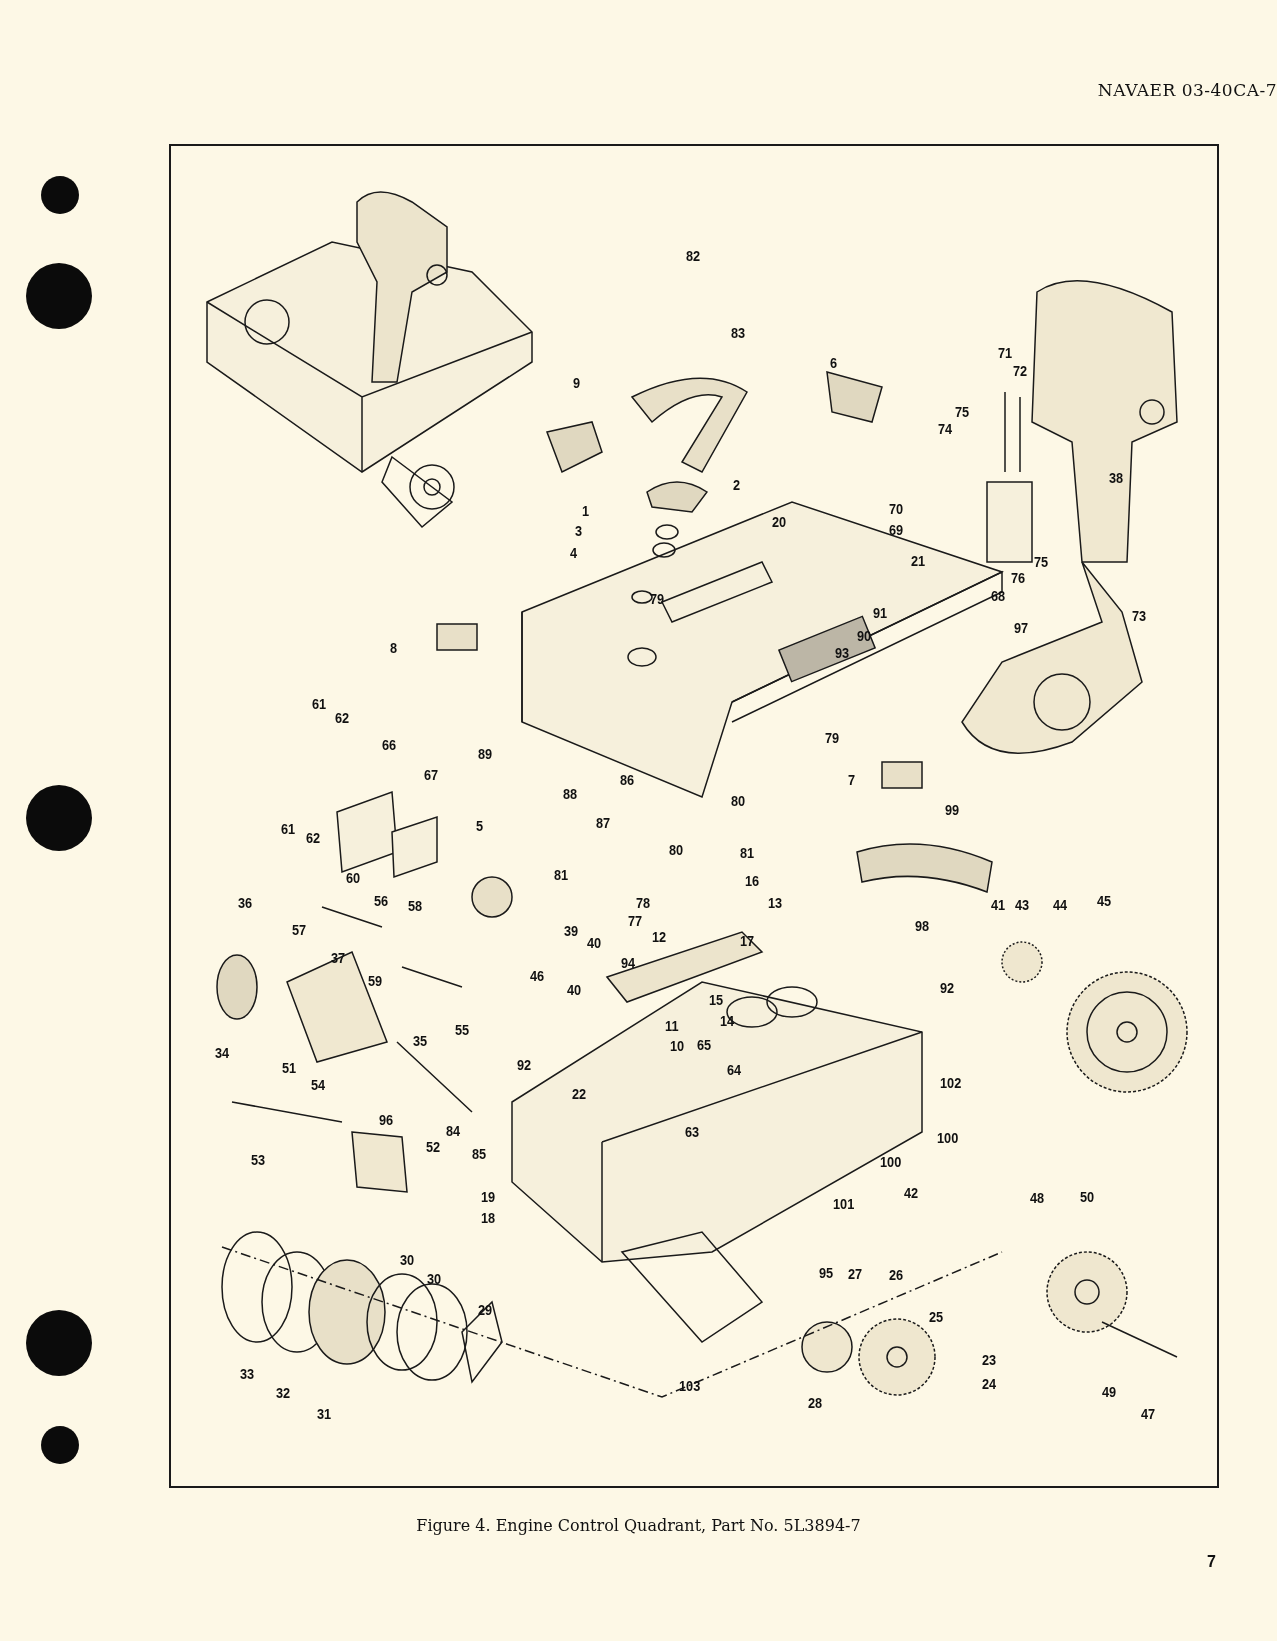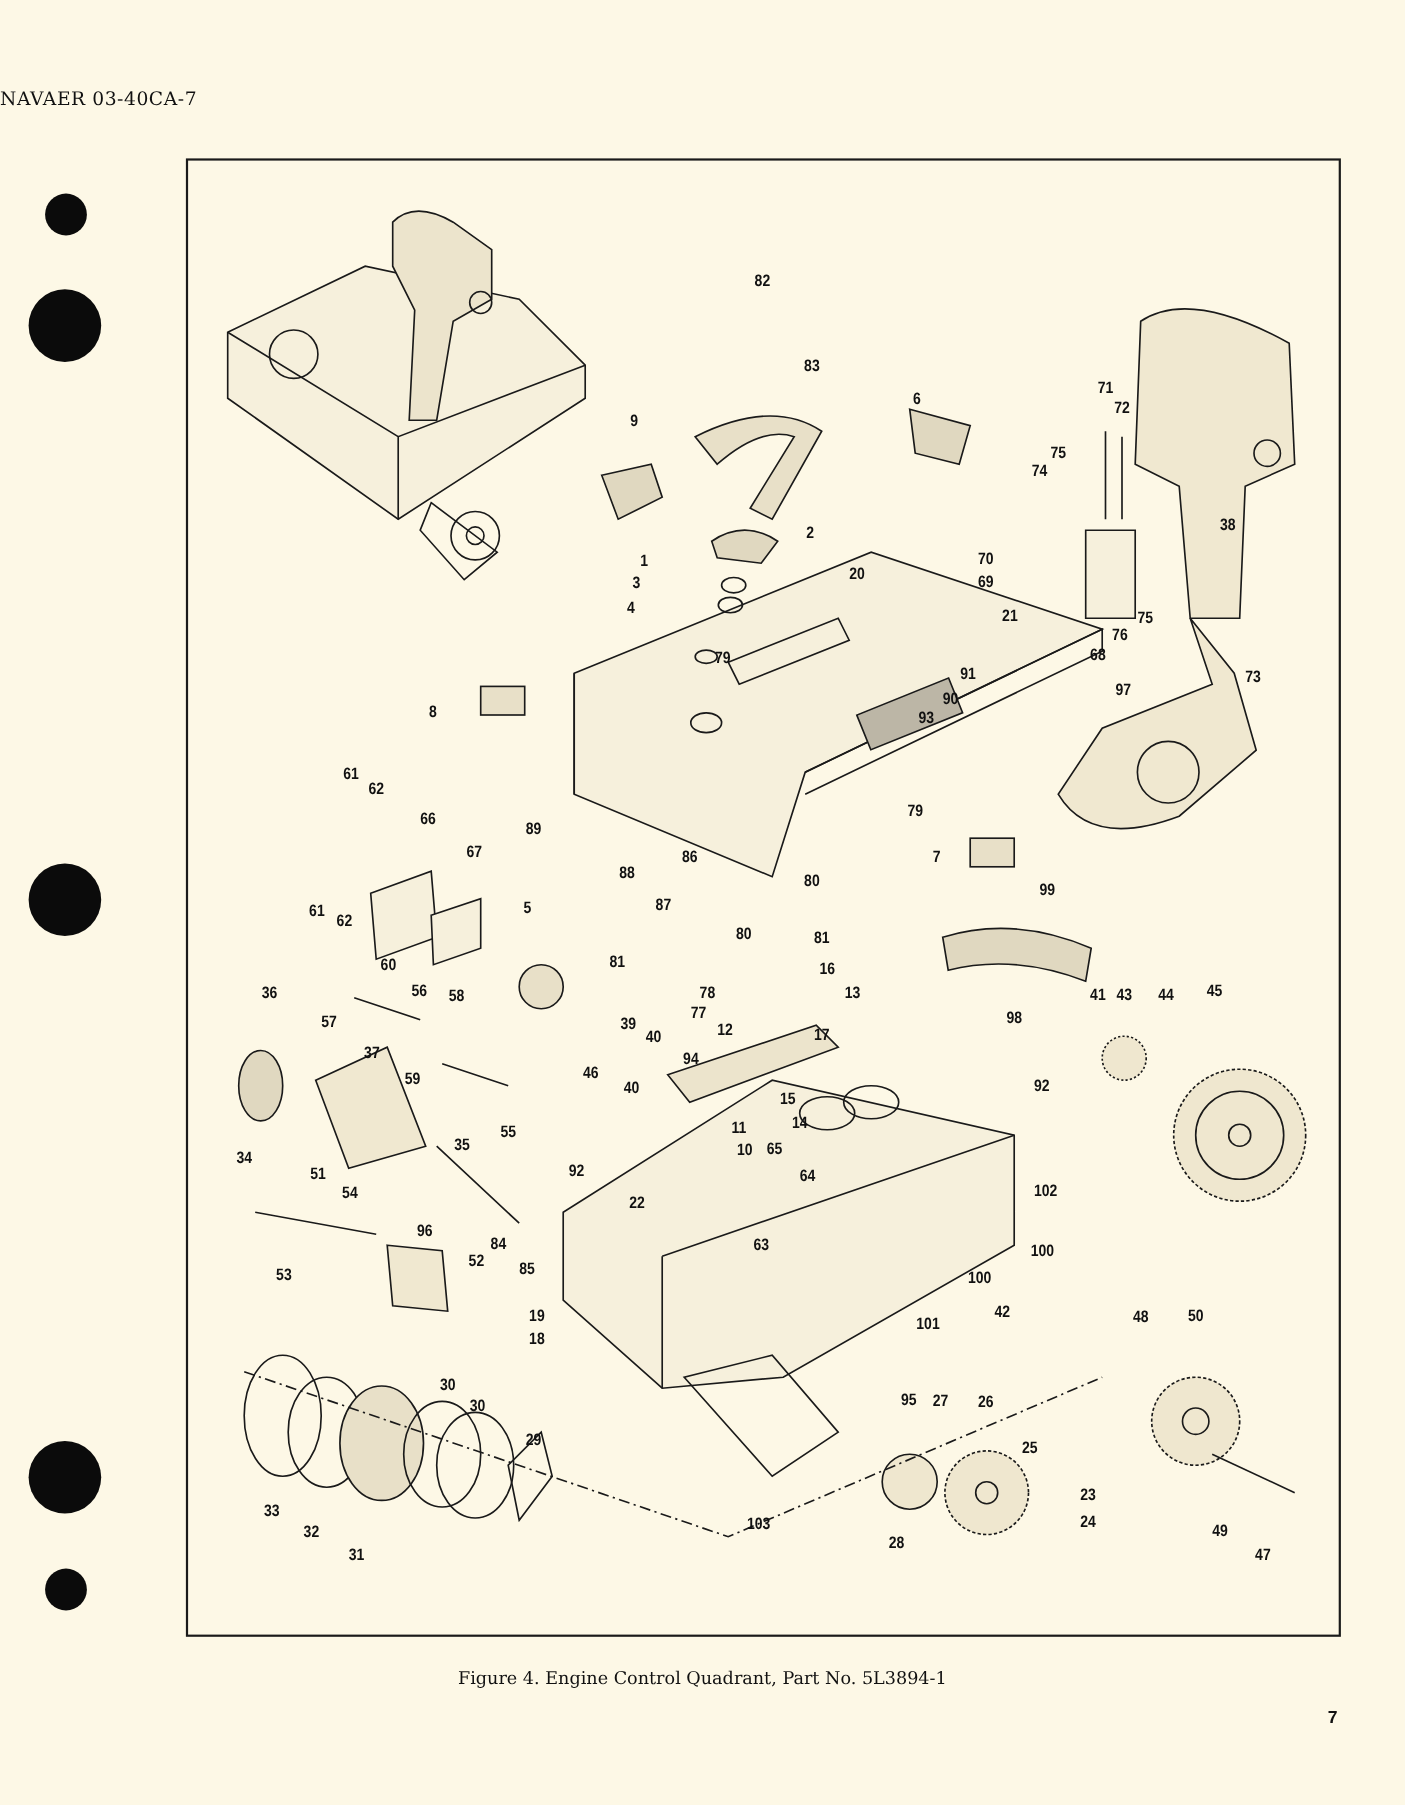--- a/index.html
+++ b/index.html
@@ -6,21 +6,21 @@
     body {
       width: 1277px; height: 1641px;
       background: #fdf8e6;
       position: relative;
       overflow: hidden;
       font-family: "DejaVu Serif", serif;
       color: #111;
     }
     .header {
       position: absolute; top: 80px; left: 0; width: 1277px;
-      text-align: left; font-size: 17px; letter-spacing: 0.5px;
+      text-align: right; font-size: 17px; letter-spacing: 0.5px;
     }
     .punch {
       position: absolute; background: #0b0b0b; border-radius: 50%;
     }
     .frame {
       position: absolute; left: 169px; top: 144px;
       width: 1050px; height: 1344px;
       border: 2px solid #1a1a1a; box-sizing: border-box;
     }
     .frame svg { position: absolute; left: 0; top: 0; }
@@ -249,14 +249,14 @@
     <span class="callout" style="left: 982px; top: 1376px;">24</span>
     <span class="callout" style="left: 240px; top: 1366px;">33</span>
     <span class="callout" style="left: 276px; top: 1385px;">32</span>
     <span class="callout" style="left: 679px; top: 1378px;">103</span>
     <span class="callout" style="left: 808px; top: 1395px;">28</span>
     <span class="callout" style="left: 1102px; top: 1384px;">49</span>
     <span class="callout" style="left: 317px; top: 1406px;">31</span>
     <span class="callout" style="left: 1141px; top: 1406px;">47</span>
   </div>
 
-<div class="caption">Figure 4.  Engine Control Quadrant, Part No. 5L3894-1</div>
+<div class="caption">Figure 4.  Engine Control Quadrant, Part No. 5L3894-7</div>
 <div class="page-number">7</div>
 
 </body></html>

